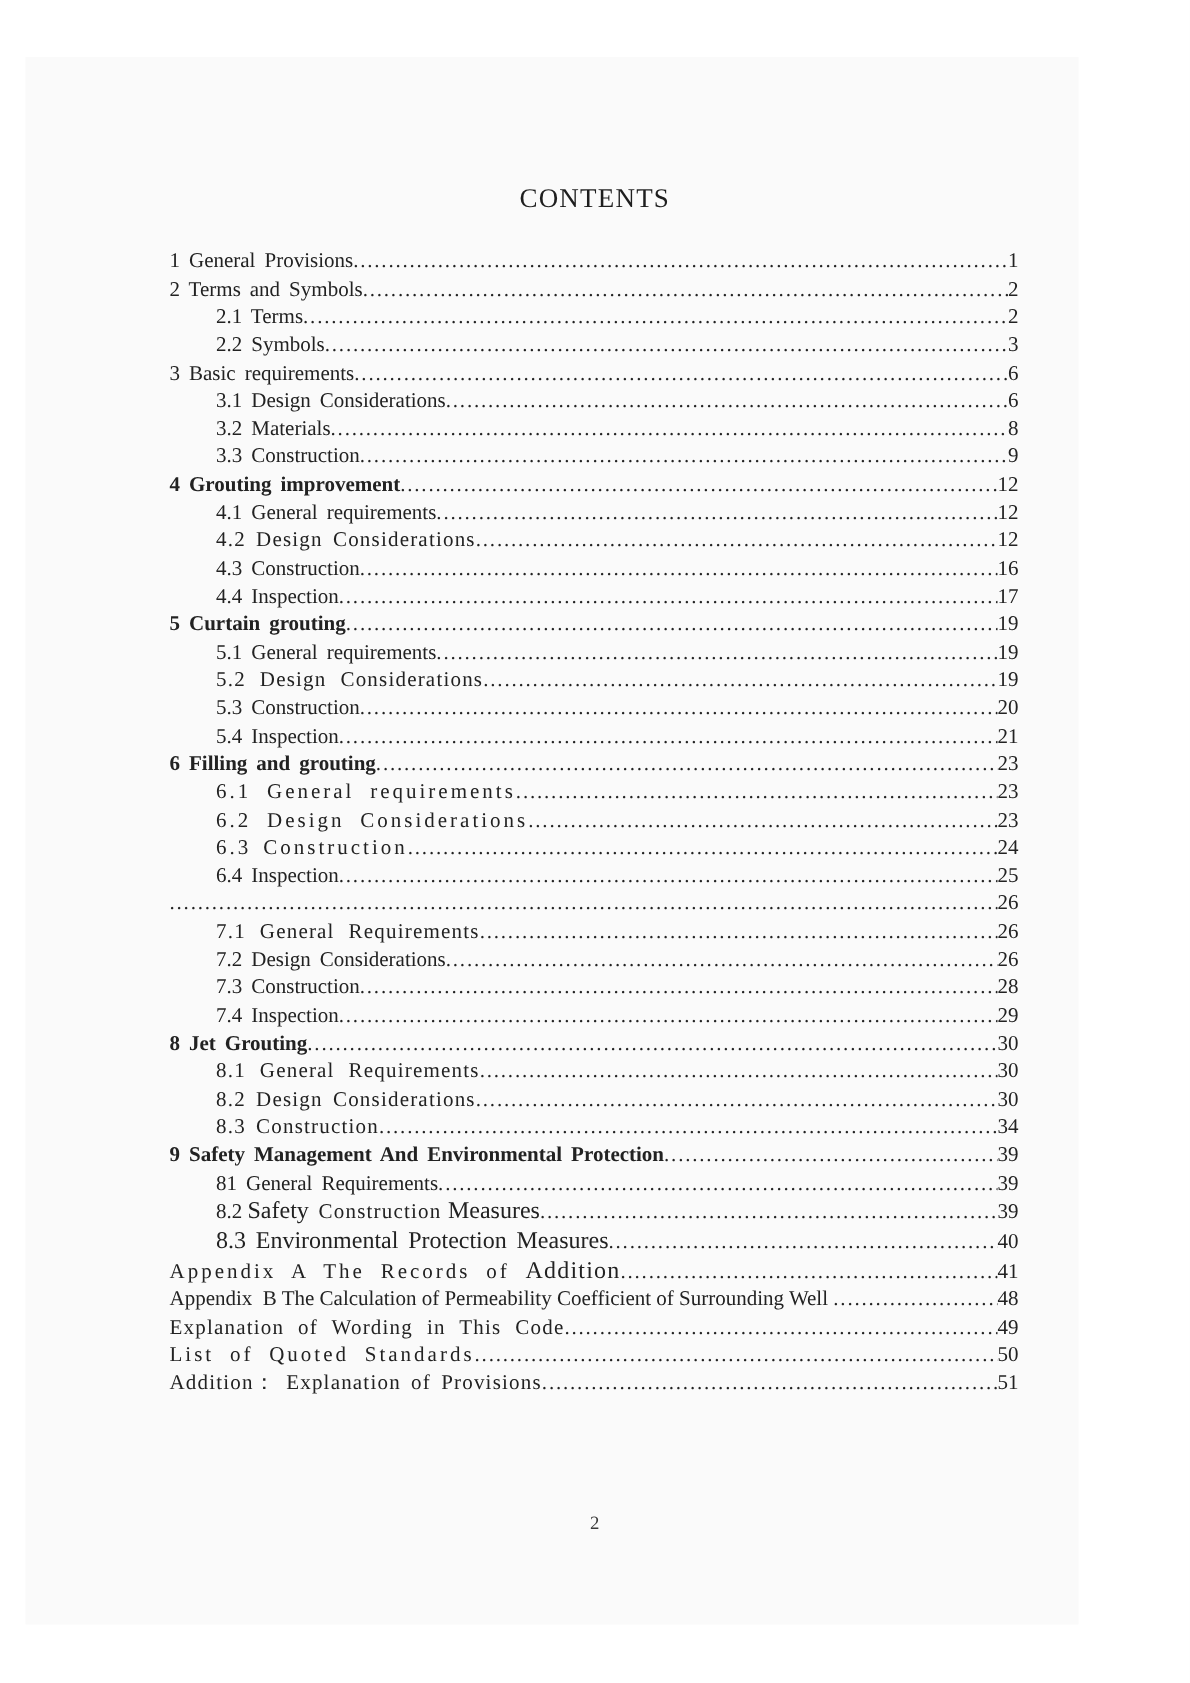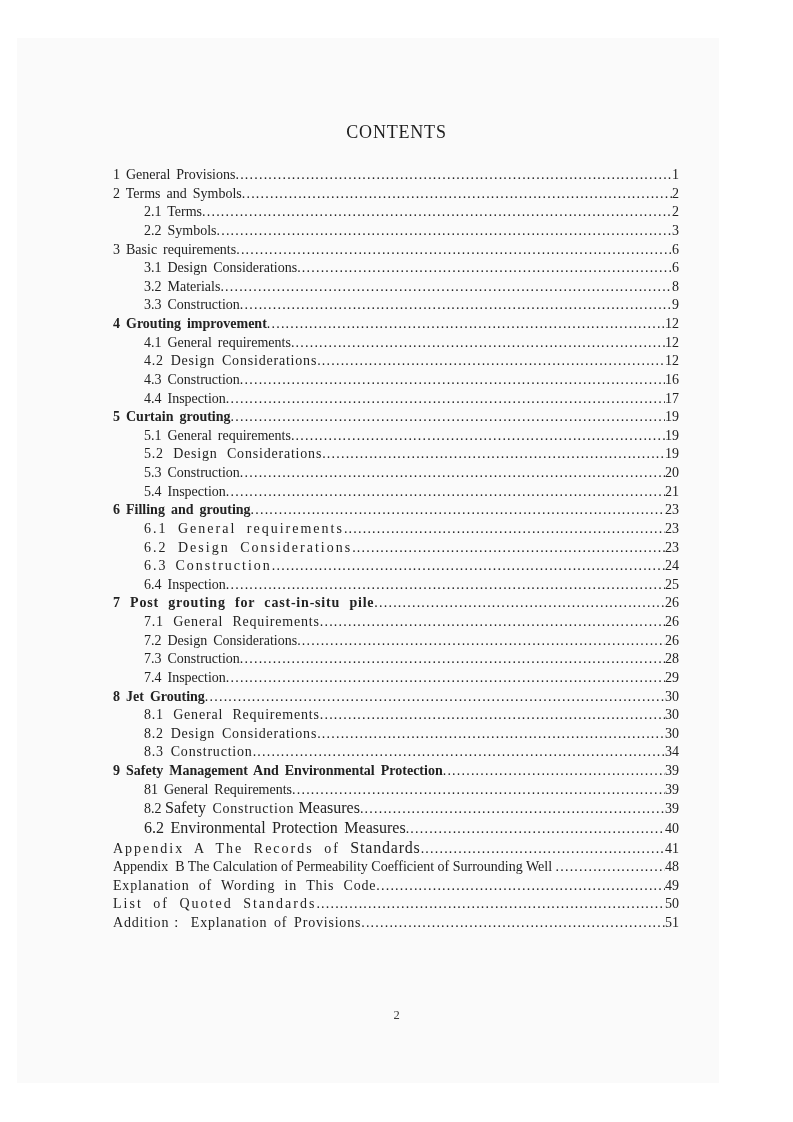--- a/index.html
+++ b/index.html
@@ -188,21 +188,20 @@
           <span class="lab"><span class="w1 t2">6.3 Construction</span></span>
           <span class="dots"></span>
           <span class="pg">24</span>
         </div>
         <div class="row ind">
           <span class="lab"><span class="w1">6.4 Inspection</span></span>
           <span class="dots"></span>
           <span class="pg">25</span>
         </div>
         <div class="row">
-          <span class="lab"><span class="b w2 t1">7 Post grouting for cast-in-situ pile</span></span>
           <span class="dots"></span>
           <span class="pg">26</span>
         </div>
         <div class="row ind">
           <span class="lab"><span class="w2 t1">7.1 General Requirements</span></span>
           <span class="dots"></span>
           <span class="pg">26</span>
         </div>
         <div class="row ind">
           <span class="lab"><span class="w1">7.2 Design Considerations</span></span>
@@ -248,26 +247,26 @@
           <span class="lab"><span class="w1">81 General Requirements</span></span>
           <span class="dots"></span>
           <span class="pg">39</span>
         </div>
         <div class="row ind">
           <span class="lab"><span>8.2 </span><span class="s w1">Safety </span><span class="t1">Construction </span><span class="s">Measures</span></span>
           <span class="dots"></span>
           <span class="pg">39</span>
         </div>
         <div class="row ind">
-          <span class="lab"><span class="s w1">6.2 Environmental Protection Measures</span></span>
+          <span class="lab"><span class="s w1">8.3 Environmental Protection Measures</span></span>
           <span class="dots"></span>
           <span class="pg">40</span>
         </div>
         <div class="row">
-          <span class="lab"><span class="w2 t2">Appendix A The Records of </span><span class="s t1">Standards</span></span>
+          <span class="lab"><span class="w2 t2">Appendix A The Records of </span><span class="s t1">Addition</span></span>
           <span class="dots"></span>
           <span class="pg">41</span>
         </div>
         <div class="row">
           <span class="lab"><span>Appendix&nbsp;&nbsp;B The Calculation of Permeability Coefficient of Surrounding Well </span></span>
           <span class="dots"></span>
           <span class="pg">48</span>
         </div>
         <div class="row">
           <span class="lab"><span class="w2 t1">Explanation of Wording in This Code</span></span>

